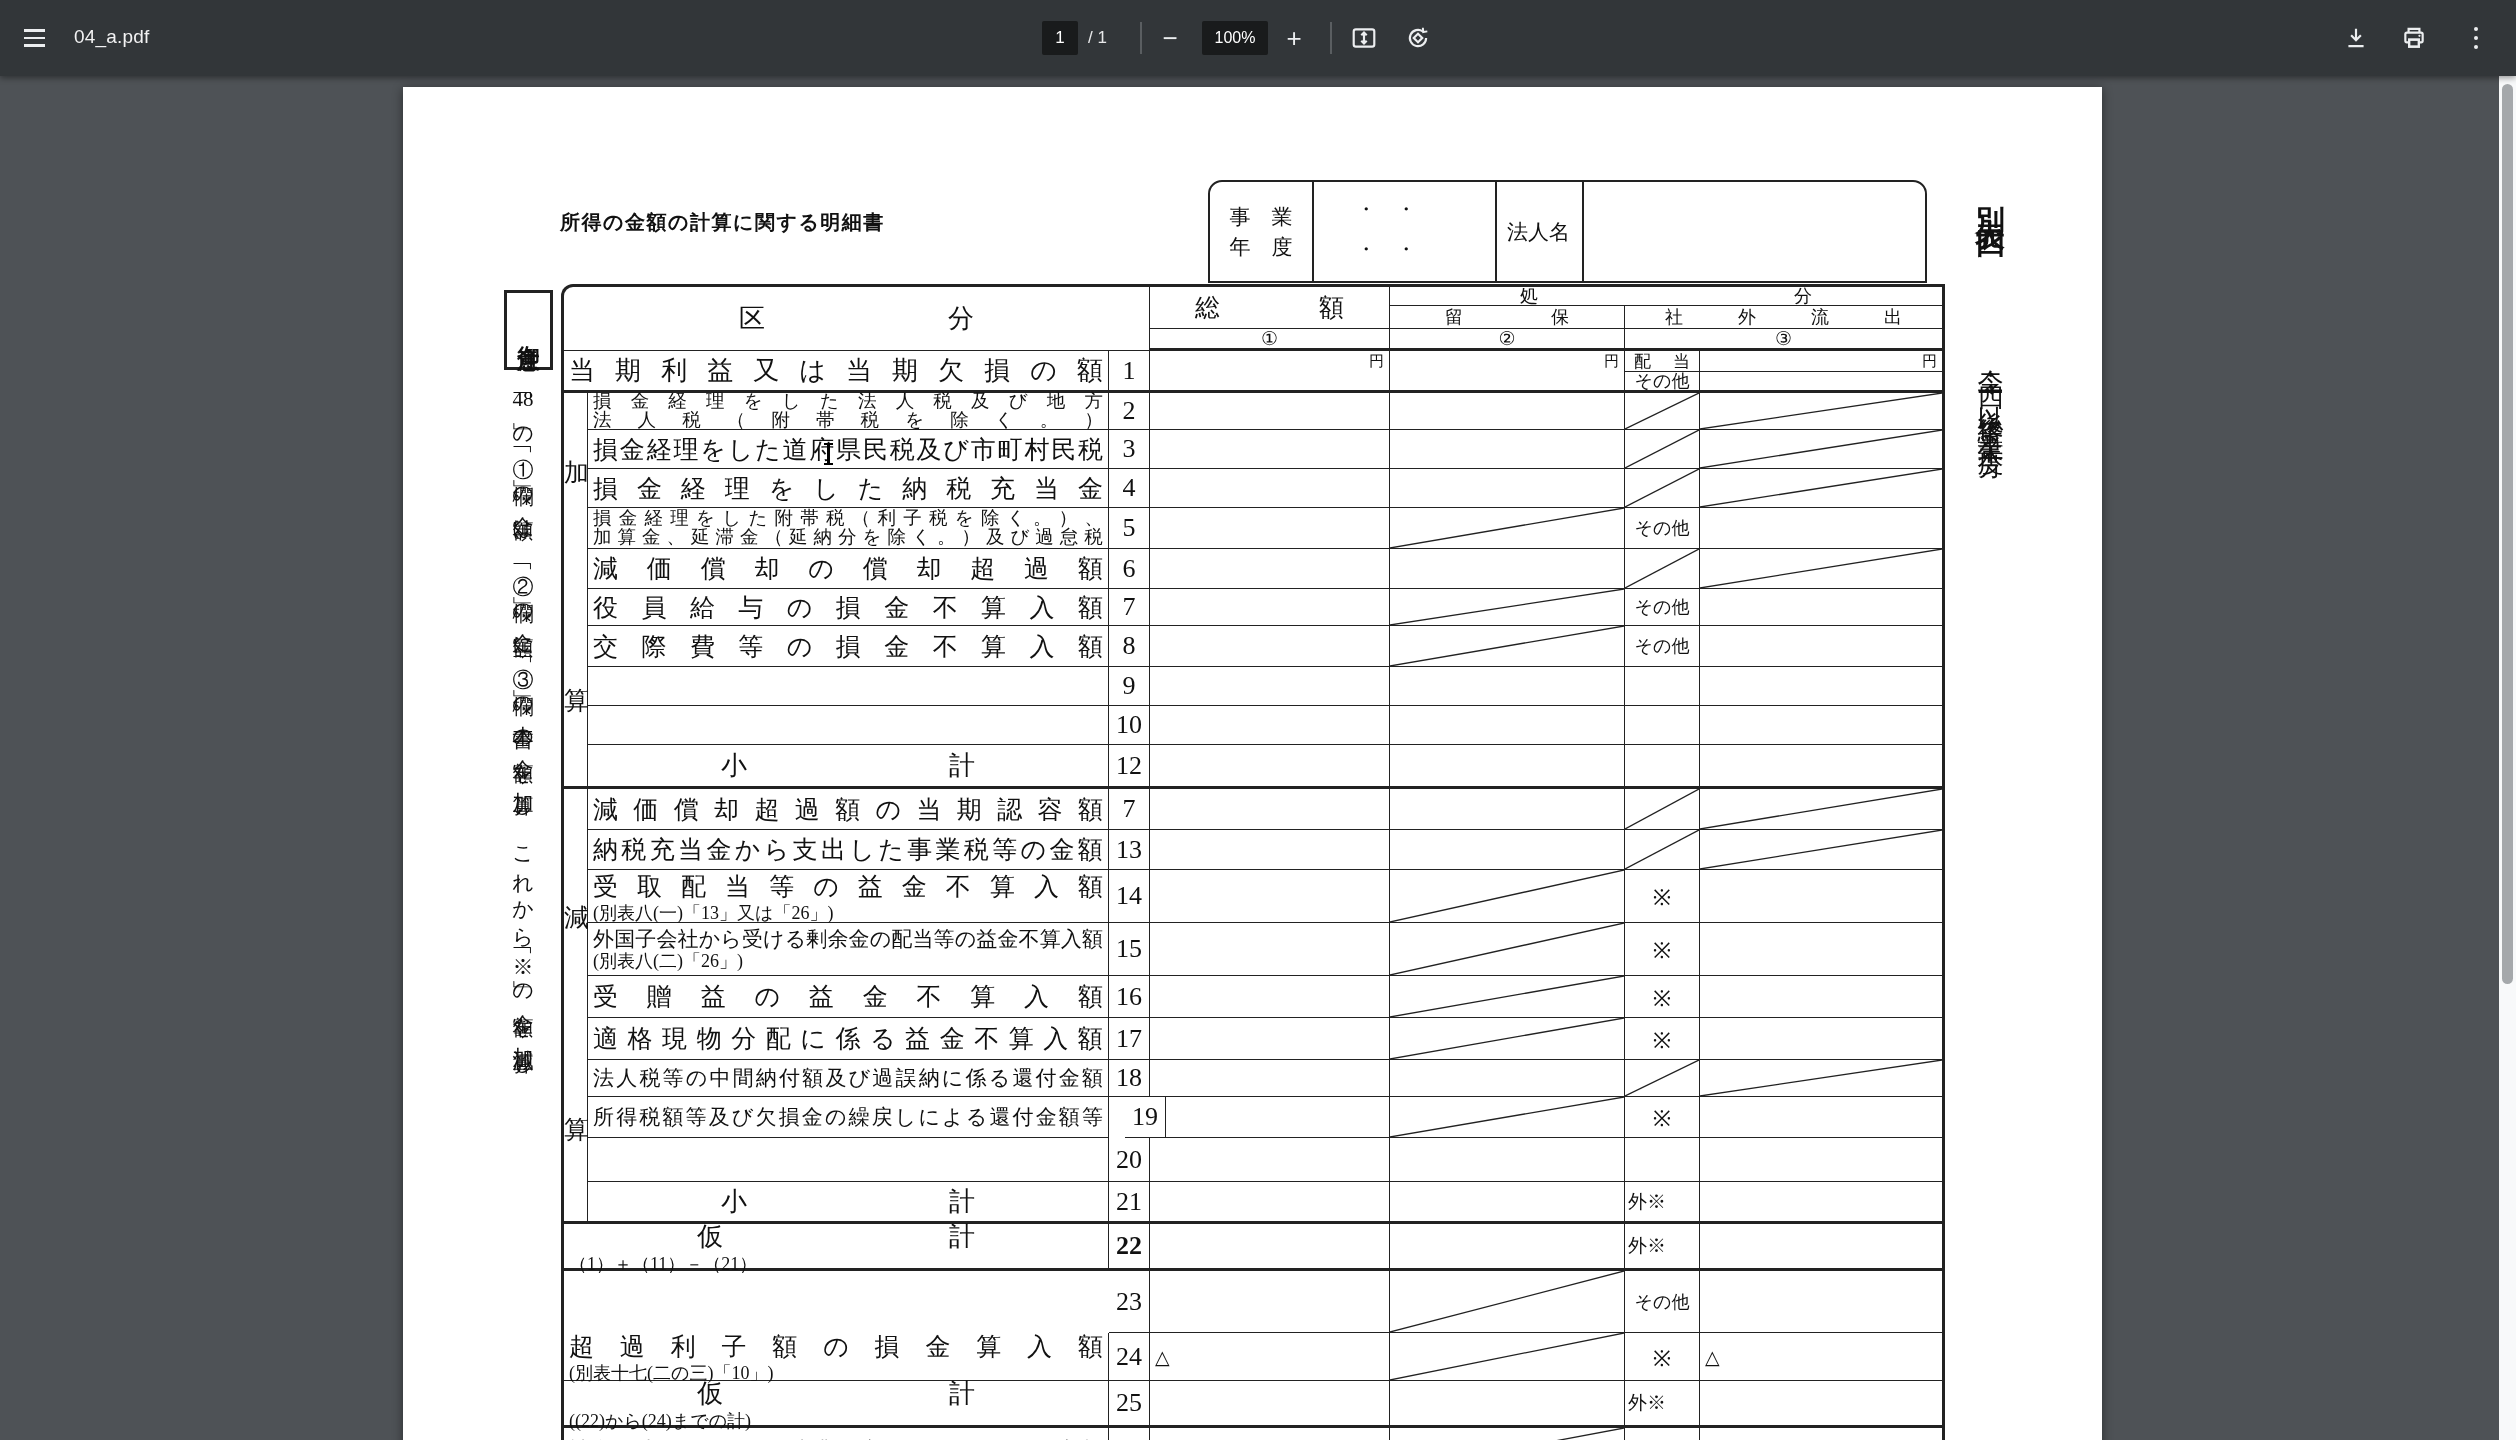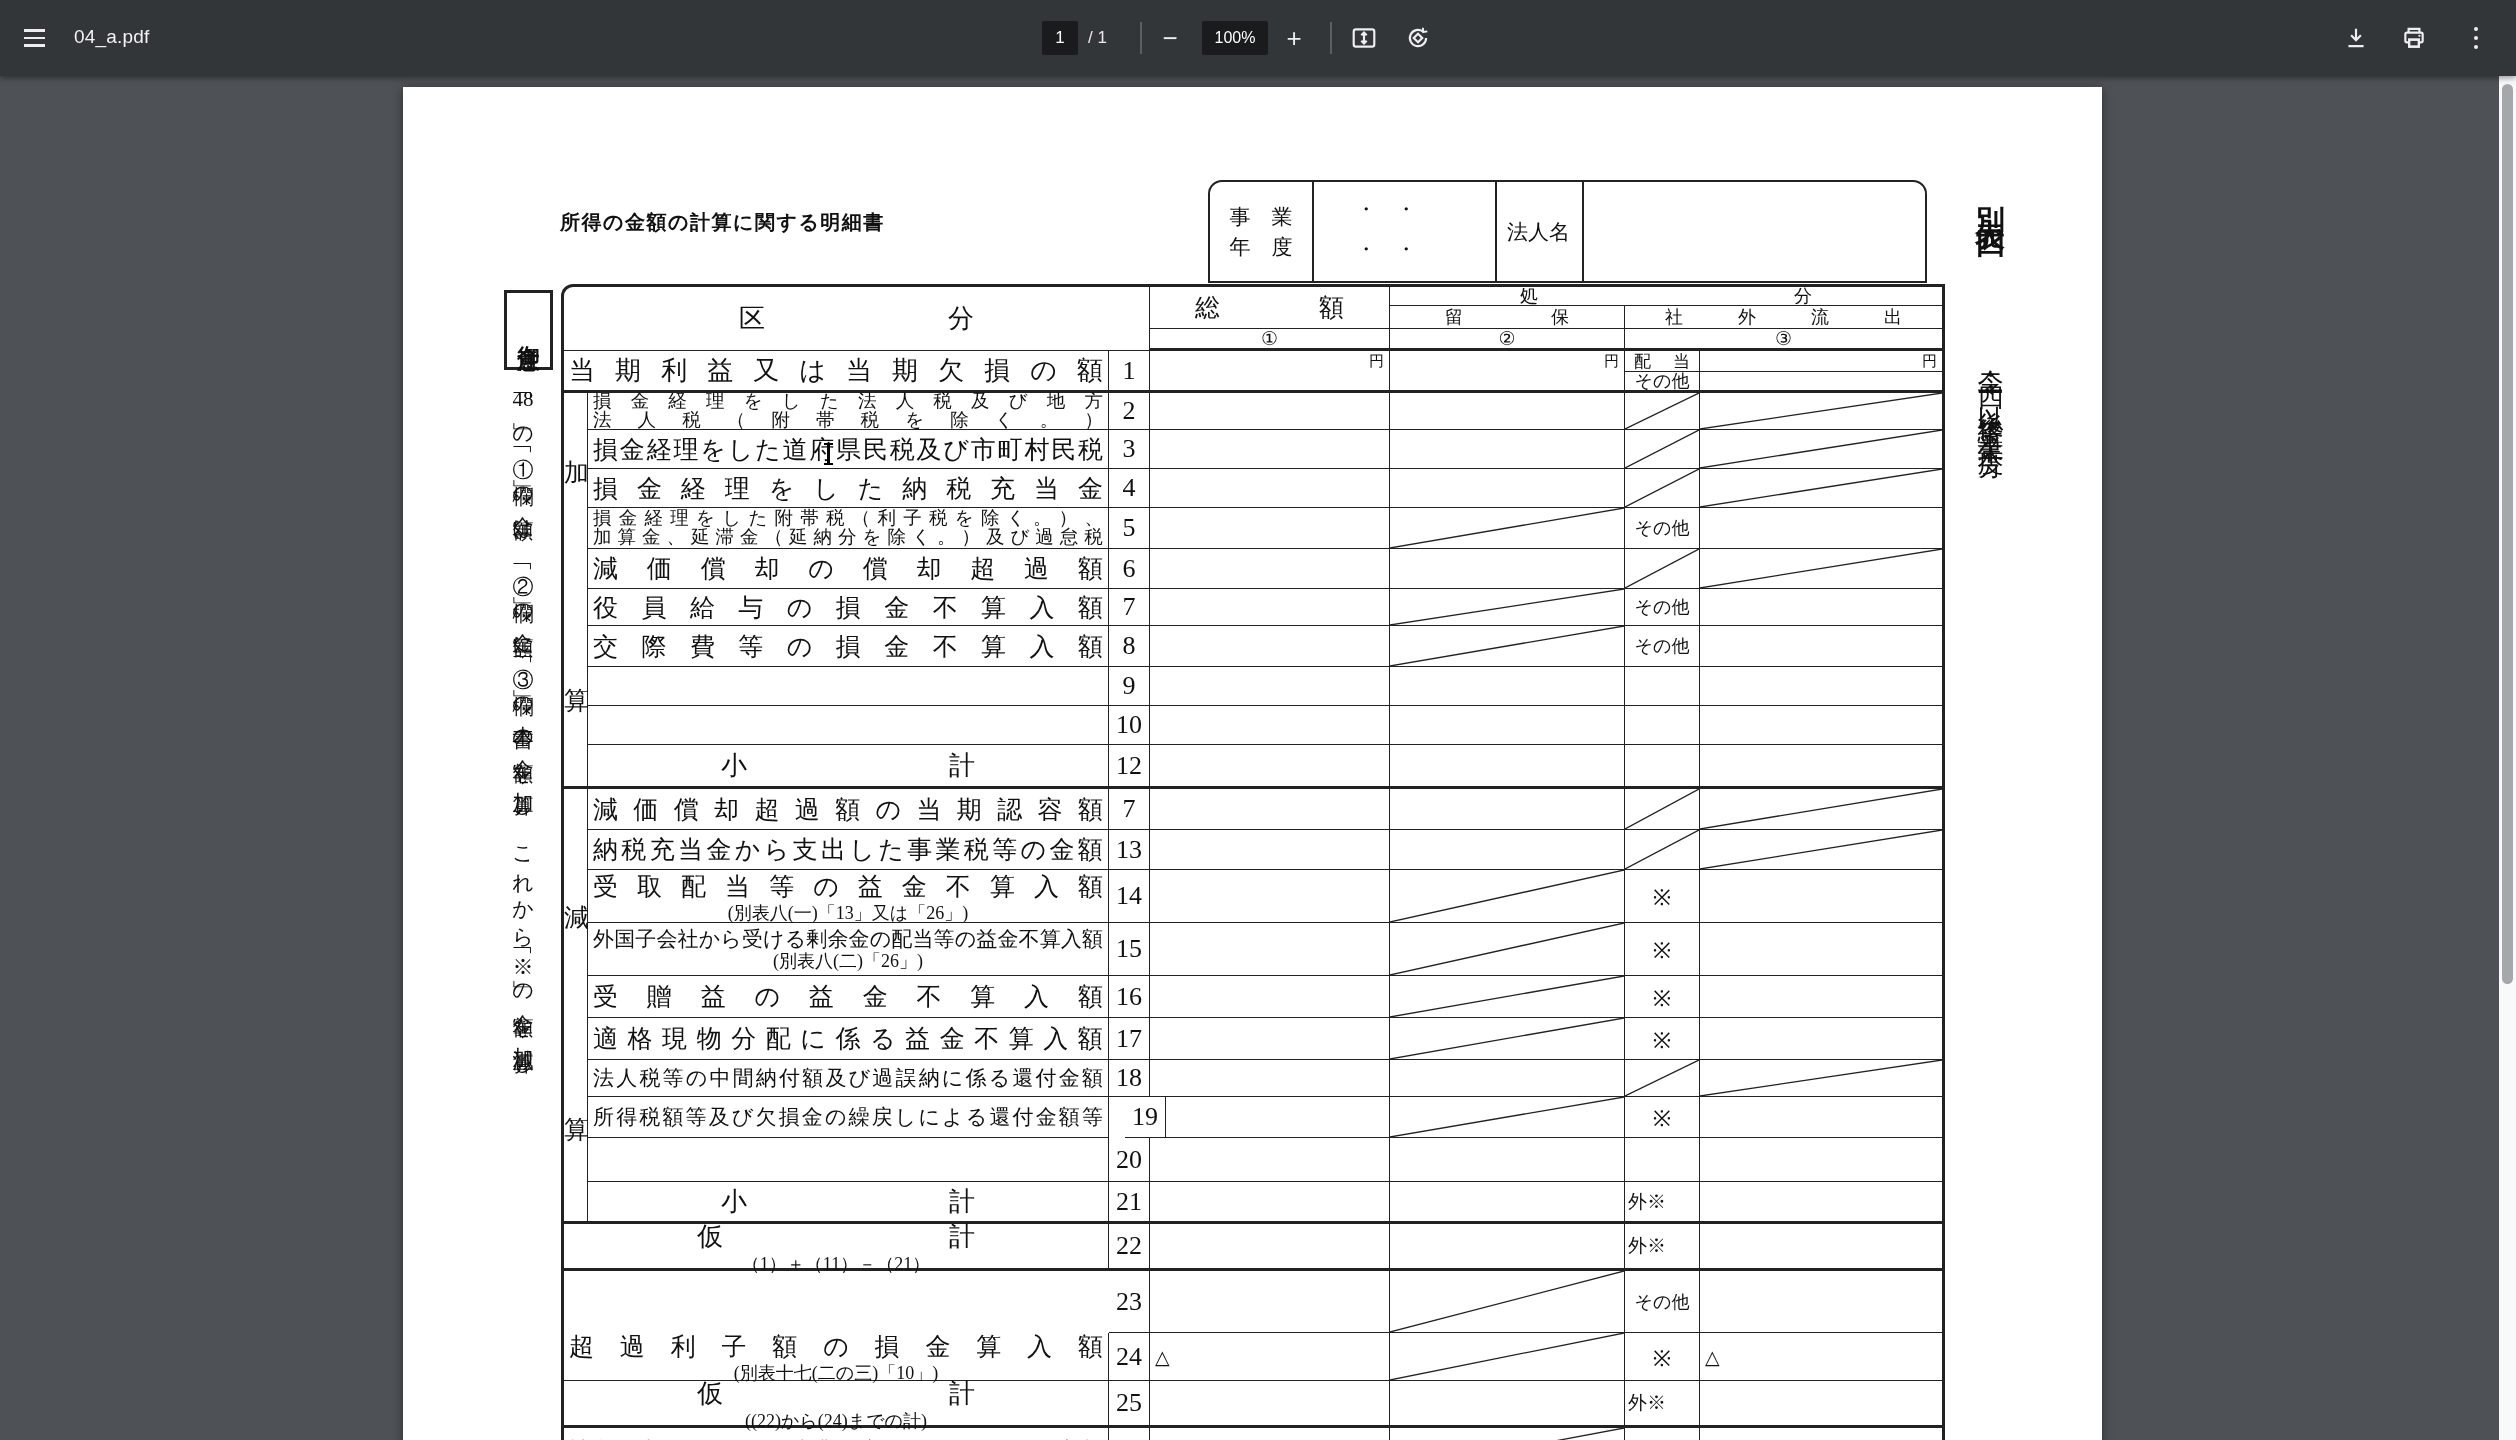--- a/index.html
+++ b/index.html
@@ -68,21 +68,21 @@
   .hd{display:flex;align-items:center;justify-content:space-between;}
   .f26{font-size:26px;} .f25{font-size:25px;} .f18{font-size:18px;} 
   .ctr{display:flex;align-items:center;justify-content:center;font-size:19px;}
   .pk{padding:0 175px;} .ps{padding:0 45px;} .pp{padding:0 130px;} .pr{padding:0 55px;} .pg{padding:0 40px;}
   .lab{display:flex;flex-direction:column;justify-content:center;padding:0 5px;}
   .jl{display:flex;justify-content:space-between;width:100%;box-sizing:border-box;}
   .norm{font-size:25px;} .mid{font-size:21px;line-height:23px;} .small{font-size:18.5px;line-height:19.5px;}
   .tiny{font-size:18px;line-height:20px;}
   .ll{text-align:left;}
   .spl{display:flex;justify-content:space-between;padding:0 128px;font-size:26px;}
-  .fml{text-align:center;font-size:18px;line-height:20px;}
+  .fml{font-size:18px;line-height:20px;}
   .numc{display:flex;align-items:center;justify-content:center;font-size:26px;}
   .subc{display:flex;align-items:center;justify-content:center;}
   .sot{font-size:18px;} .kome{font-size:22px;}
   .sotok{font-size:19px;justify-content:flex-start;padding-left:3px;}
   .pd{padding:0 9px;font-size:17px;justify-content:space-between;}
   .yen{position:absolute;top:1px;right:5px;font-size:15px;}
   .tri{position:absolute;top:50%;transform:translateY(-50%);left:5px;font-size:19px;}
   .dg{position:absolute;inset:0;width:100%;height:100%;pointer-events:none;}
   .gstrip{position:absolute;left:0;width:24px;box-sizing:border-box;border-right:1.5px solid #222;
           border-bottom:3px solid #222;}
@@ -781,21 +781,21 @@
         <div class="cell  thick" style="left: 826px; top: 895px; width: 235px; height: 42px;"></div>
         <div class="cell subc thick sotok" style="left: 1061px; top: 895px; width: 75px; height: 42px;">外※</div>
         <div class="cell nr thick" style="left: 1136px; top: 895px; width: 242px; height: 42px;"></div>
         <div class="cell lab thick" style="left: 0px; top: 937px; width: 545px; height: 47px;">
           <div class="spl">
             <span>仮</span>
             <span>計</span>
           </div>
           <div class="fml">（1）＋（11）－（21）</div>
         </div>
-        <div class="cell numc thick" style="left: 545px; top: 937px; width: 41px; height: 47px;">22</div>
+        <div class="cell numc thick" style="left: 545px; top: 937px; width: 41px; height: 47px; font-weight: bold;">22</div>
         <div class="cell  thick" style="left: 586px; top: 937px; width: 240px; height: 47px;"></div>
         <div class="cell  thick" style="left: 826px; top: 937px; width: 235px; height: 47px;"></div>
         <div class="cell subc thick sotok" style="left: 1061px; top: 937px; width: 75px; height: 47px;">外※</div>
         <div class="cell nr thick" style="left: 1136px; top: 937px; width: 242px; height: 47px;"></div>
         <div class="cell numc" style="left: 545px; top: 984px; width: 41px; height: 62px;">23</div>
         <div class="cell" style="left: 586px; top: 984px; width: 240px; height: 62px;"></div>
         <div class="cell" style="left: 826px; top: 984px; width: 235px; height: 62px;">
           <svg class="dg" preserveAspectRatio="none" viewBox="0 0 100 100">
             <line x1="0" y1="100" x2="100" y2="0" stroke="#222" stroke-width="1.3" vector-effect="non-scaling-stroke"></line>
           </svg>

